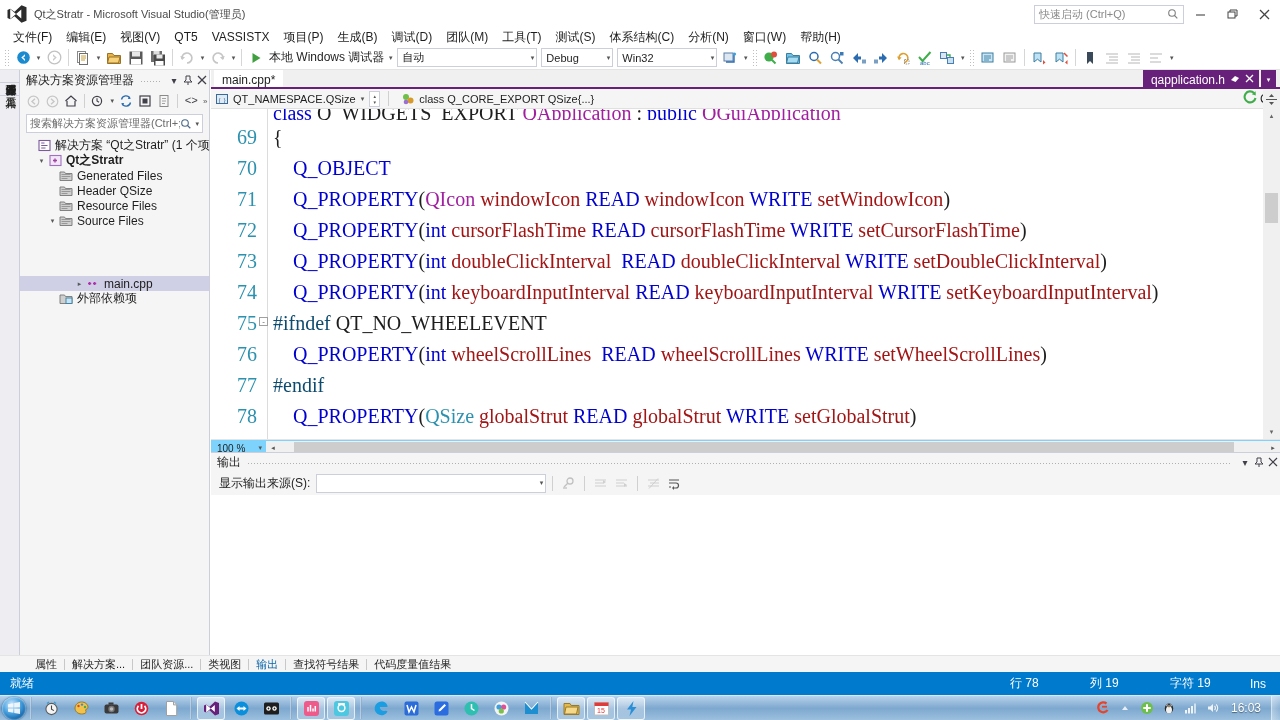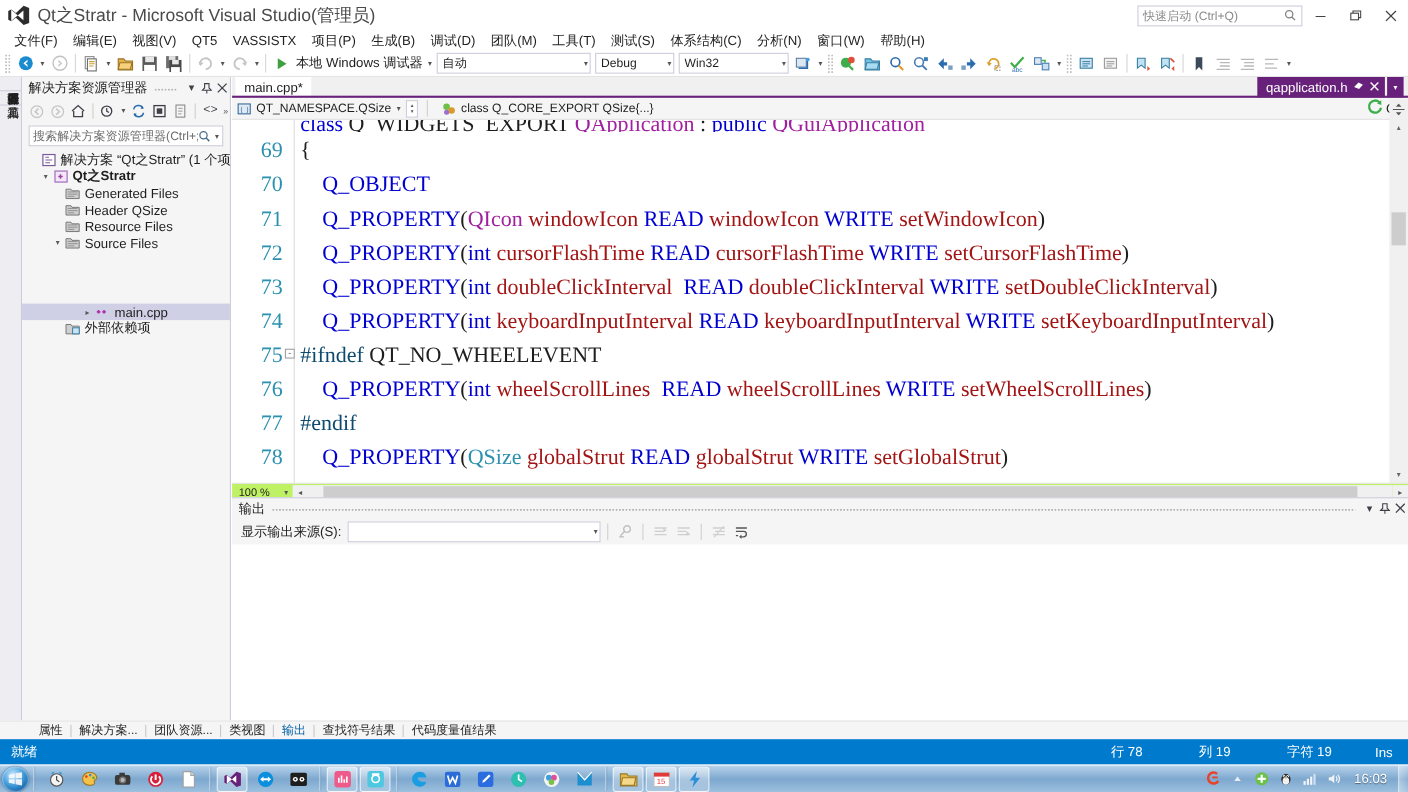--- a/index.html
+++ b/index.html
@@ -16,21 +16,21 @@
   
   .titlebar {
     position:absolute; left:0; top:0; width:1280px; height:28px;
     background:#ffffff; display:flex; align-items:center;
   }
   .vs-logo {
     width:22px; height:20px; margin-left:6px; margin-right:6px;
     position:relative; flex:0 0 auto;
   }
   .vs-logo svg { display:block; }
-  .title-text { font-size:16px; color:#4a4a4a; letter-spacing:0px; }
+  .title-text { font-size:11px; color:#4a4a4a; letter-spacing:0px; }
   .title-right { margin-left:auto; display:flex; align-items:center; height:28px; }
   .quicklaunch {
     width:150px; height:19px; border:1px solid #cccedb; background:#fff;
     display:flex; align-items:center; padding:0 4px; font-size:11px; color:#8a8a8a;
     position:relative;
   }
   .quicklaunch .ql-text{ flex:1; }
   .ql-search-icon{ width:12px;height:12px; flex:0 0 auto; opacity:.75;}
   .winbtn { width:32px;height:28px;display:flex;align-items:center;justify-content:center;
             font-size:13px;color:#444; }
@@ -160,21 +160,21 @@
   .cl .fold { position:absolute; left:48px; top:9px; width:9px; height:9px;
               border:1px solid #a0a0a0; color:#555; font-size:8px; line-height:7px;
               text-align:center; font-family:"Liberation Sans",sans-serif; background:#fff;}
   .k  { color:#0000d0; }           
   .pp { color:#0c4a6e; }           
   .id { color:#a31515; }           
   .ty { color:#a020a0; }           
   .tyc{ color:#2b91af; }           
   .pl { color:#1e1e1e; }
 
-  .hscroll-row { position:relative; height:17px; background:#bef264; display:flex; align-items:center;
+  .hscroll-row { position:relative; height:17px; background:#7dd3fc; display:flex; align-items:center;
                  border-top:1px solid #e4e4e4;}
   .zoom-combo { width:52px; height:15px; margin-left:3px; border:1px solid transparent;
                 display:flex; align-items:center; font-size:10px; color:#1e1e1e; padding-left:2px;}
   .zoom-combo .za { margin-left:auto; font-size:7px; color:#555; padding-right:3px; }
   .hsb-track { flex:1; height:15px; background:#f0f0f0; position:relative; margin-right:0; }
   .hsb-thumb { position:absolute; left:14px; top:1px; height:13px; width:940px; background:#cdcdcd; }
   .hsb-arrow { width:14px; height:15px; display:flex; align-items:center; justify-content:center;
                font-size:7px; color:#555; background:#f0f0f0;}
 
   .vscroll { position:absolute; right:0; top:39px; width:17px; height:330px; background:#f0f0f0; }

